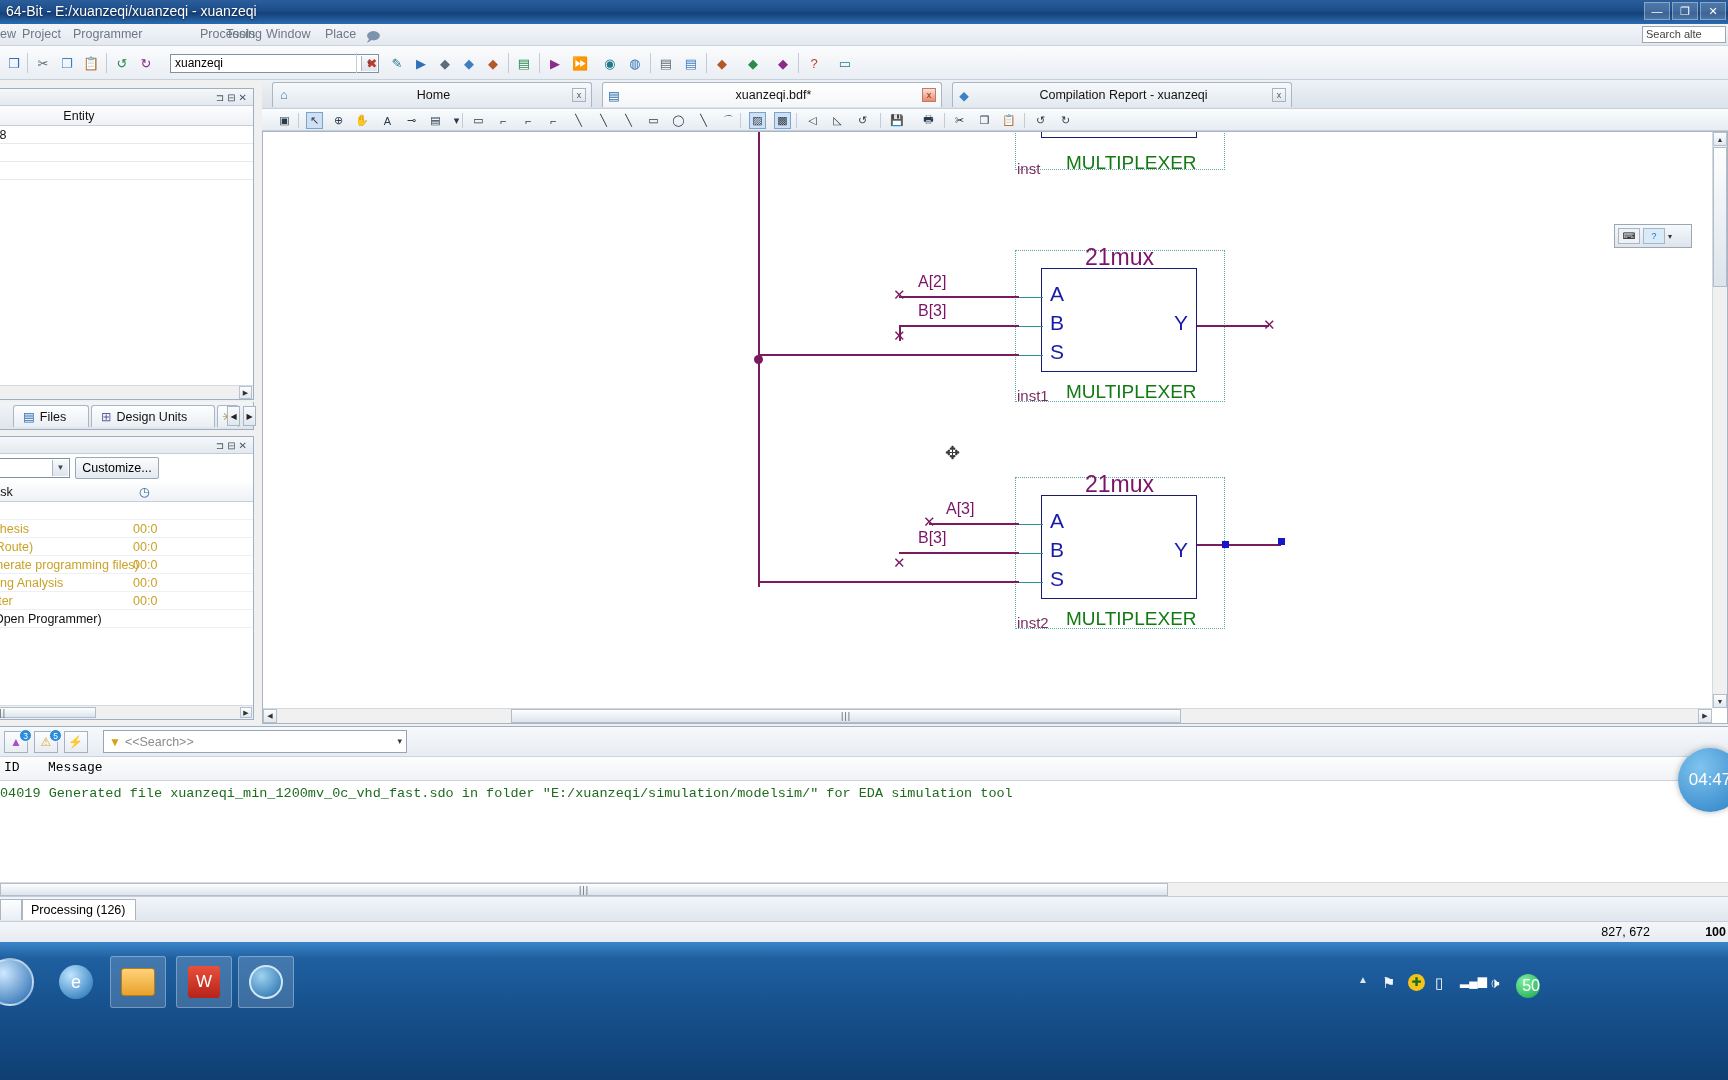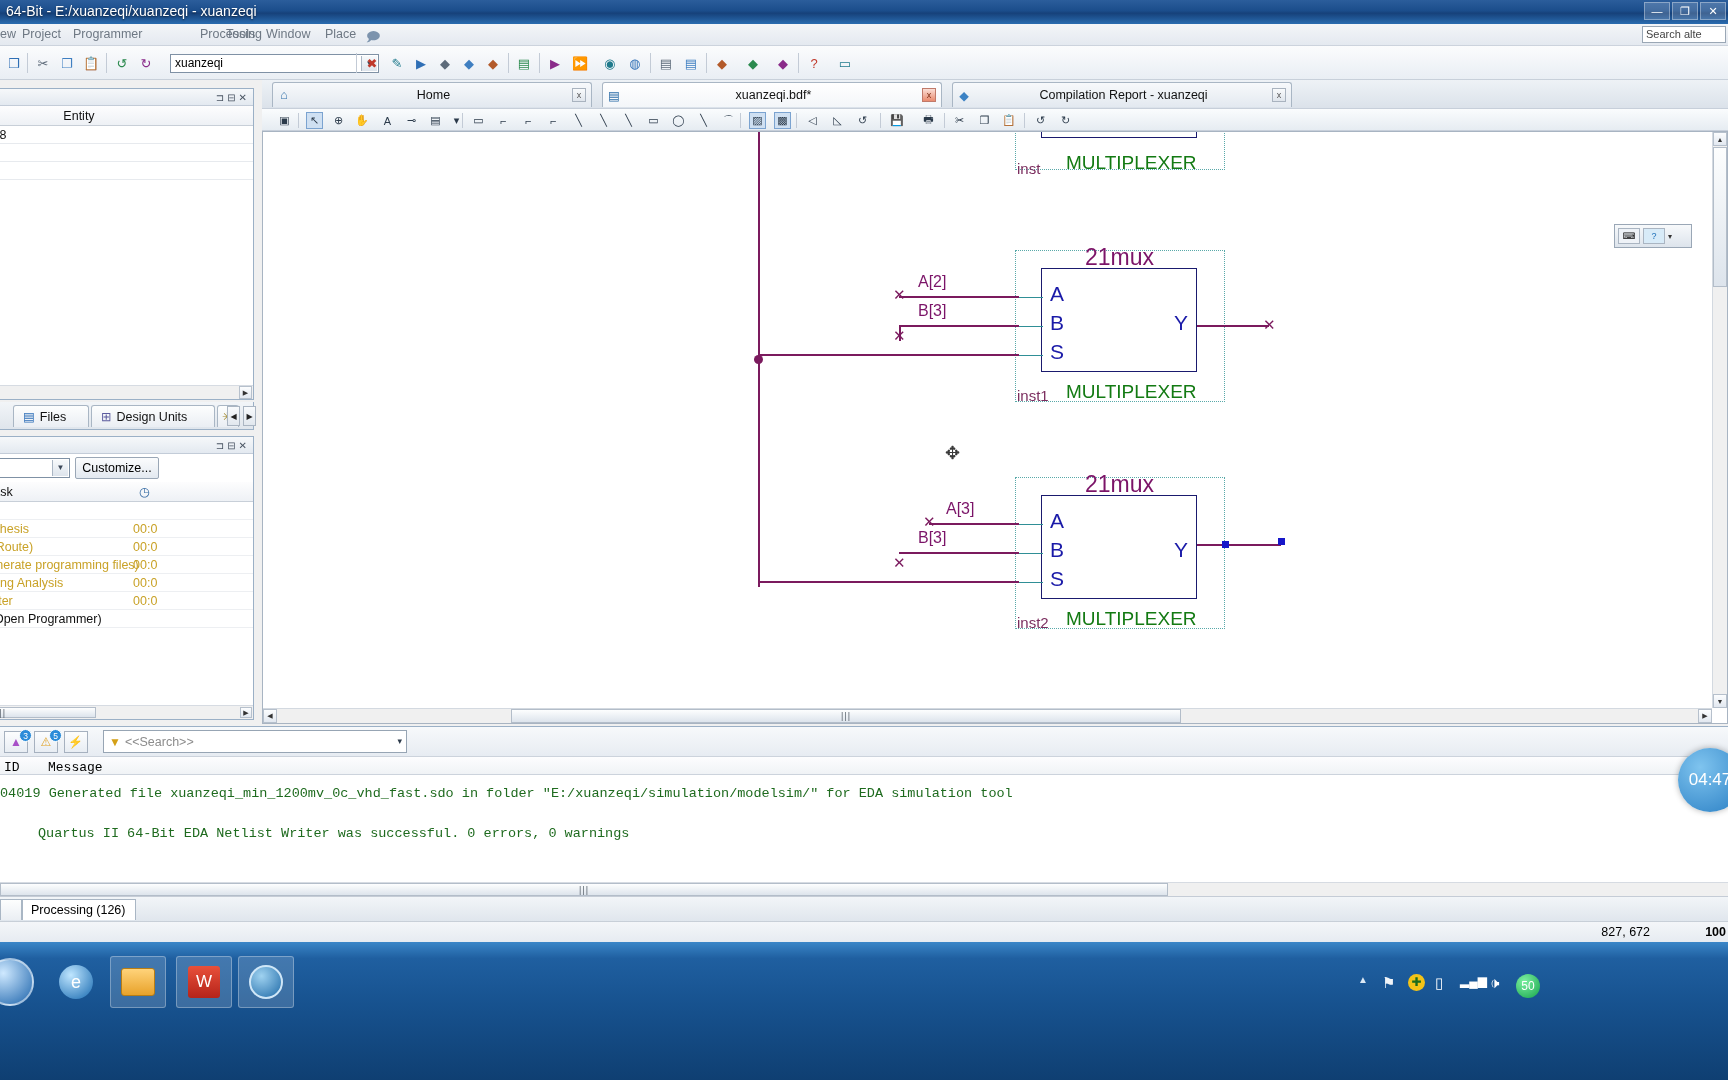--- a/index.html
+++ b/index.html
@@ -257,21 +257,21 @@
     background:#2b8cd9; color:#fff; font-size:8.5px;
     display:flex;align-items:center;justify-content:center; border:1px solid #fff;
   }
   #msgsearch{
     position:absolute; left:103px; top:3px; width:304px;height:23px;
     background:#fff;border:1px solid #97a5b4; display:flex;align-items:center;
   }
   #msgsearch .txt{ color:#8c8c8c; font-size:12.5px; margin-left:4px;}
   #msgsearch .arr{ position:absolute;right:4px;top:5px;font-size:9px;color:#2c3a4a;}
   #msghdr{
-    position:absolute; left:0; top:30px; width:100%; height:18px;
+    position:absolute; left:0; top:30px; width:100%; height:24px;
     background:linear-gradient(to bottom,#fdfdfe,#f0f3f6);
     border-bottom:1px solid #ccd3dc; font-family:"Liberation Mono",monospace; font-size:13px;text-align:right;
   }
   #msghdr .c1{position:absolute;left:4px;top:3px;}
   #msghdr .c2{position:absolute;left:48px;top:3px;}
   .msgline{
     position:absolute; font-family:"Liberation Mono",monospace; font-size:13.5px; color:#1f6b1f;
     white-space:pre;
   }
   #msghscroll{
@@ -648,21 +648,20 @@
       <span class="txt">&lt;&lt;Search&gt;&gt;</span>
       <span class="arr">▾</span>
     </div>
   </div>
   <div id="msghdr">
     <span class="c1">ID</span>
     <span class="c2">Message</span>
   </div>
 
   <div class="msgline" style="left:0px; top:59px;"><span>04019</span> <span>Generated file xuanzeqi_min_1200mv_0c_vhd_fast.sdo in folder "E:/xuanzeqi/simulation/modelsim/" for EDA simulation tool</span></div>
-  <div class="msgline" style="left:38px; top:99px;"><span>Quartus II 64-Bit EDA Netlist Writer was successful. 0 errors, 0 warnings</span></div>
 
   <div id="msghscroll">
     <div class="sbthumb" style="left:0;top:0;width:1168px;height:13px;display:flex;align-items:center;justify-content:center;">
       <span class="gripper">|||</span>
     </div>
   </div>
 </div>
 
 <div id="btabs">
   <div class="bt" style="left:0px;width:22px"></div>
@@ -693,17 +692,17 @@
 
   <div class="trayico" style="left:1358px;color:#dce9f5;font-size:10px">▲</div>
   <div class="trayico" style="left:1382px;color:#f0f4f8;font-size:15px">⚑</div>
   <div class="trayico" style="left:1408px;font-size:15px">
     <span style="display:inline-block;width:17px;height:17px;border-radius:50%;background:#f2c318;color:#1b6b1b;font-size:12px;text-align:center;line-height:17px">✚</span>
   </div>
   <div class="trayico" style="left:1435px;color:#fff;font-size:15px">▯</div>
   <div class="trayico" style="left:1460px;color:#fff;font-size:12px;letter-spacing:0">▂▄▆</div>
   <div class="trayico" style="left:1490px;color:#fff;font-size:15px">🕩</div>
   <div class="trayico" style="left:1516px">
-    <span style="display:inline-block;width:24px;height:24px;border-radius:50%;background:radial-gradient(circle at 35% 30%,#7ef0a2,#14a34a);color:#fff;font-size:12px;text-align:center;line-height:24px">50</span>
+    <span style="display:inline-block;width:24px;height:24px;border-radius:50%;background:radial-gradient(circle at 35% 30%,#7ef0a2,#14a34a);color:#fff;font-size:16px;text-align:right;line-height:24px">50</span>
   </div>
 </div>
 
 <div id="clockbubble">04:47</div>
 
 </body></html>

